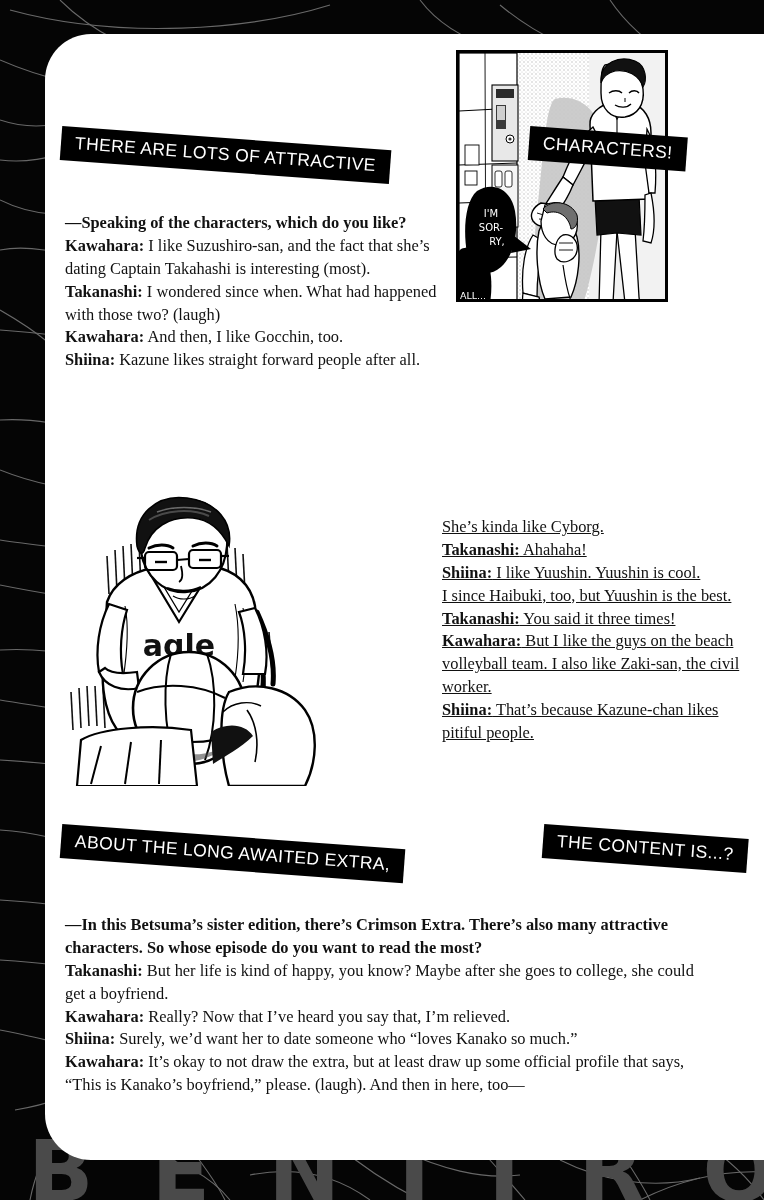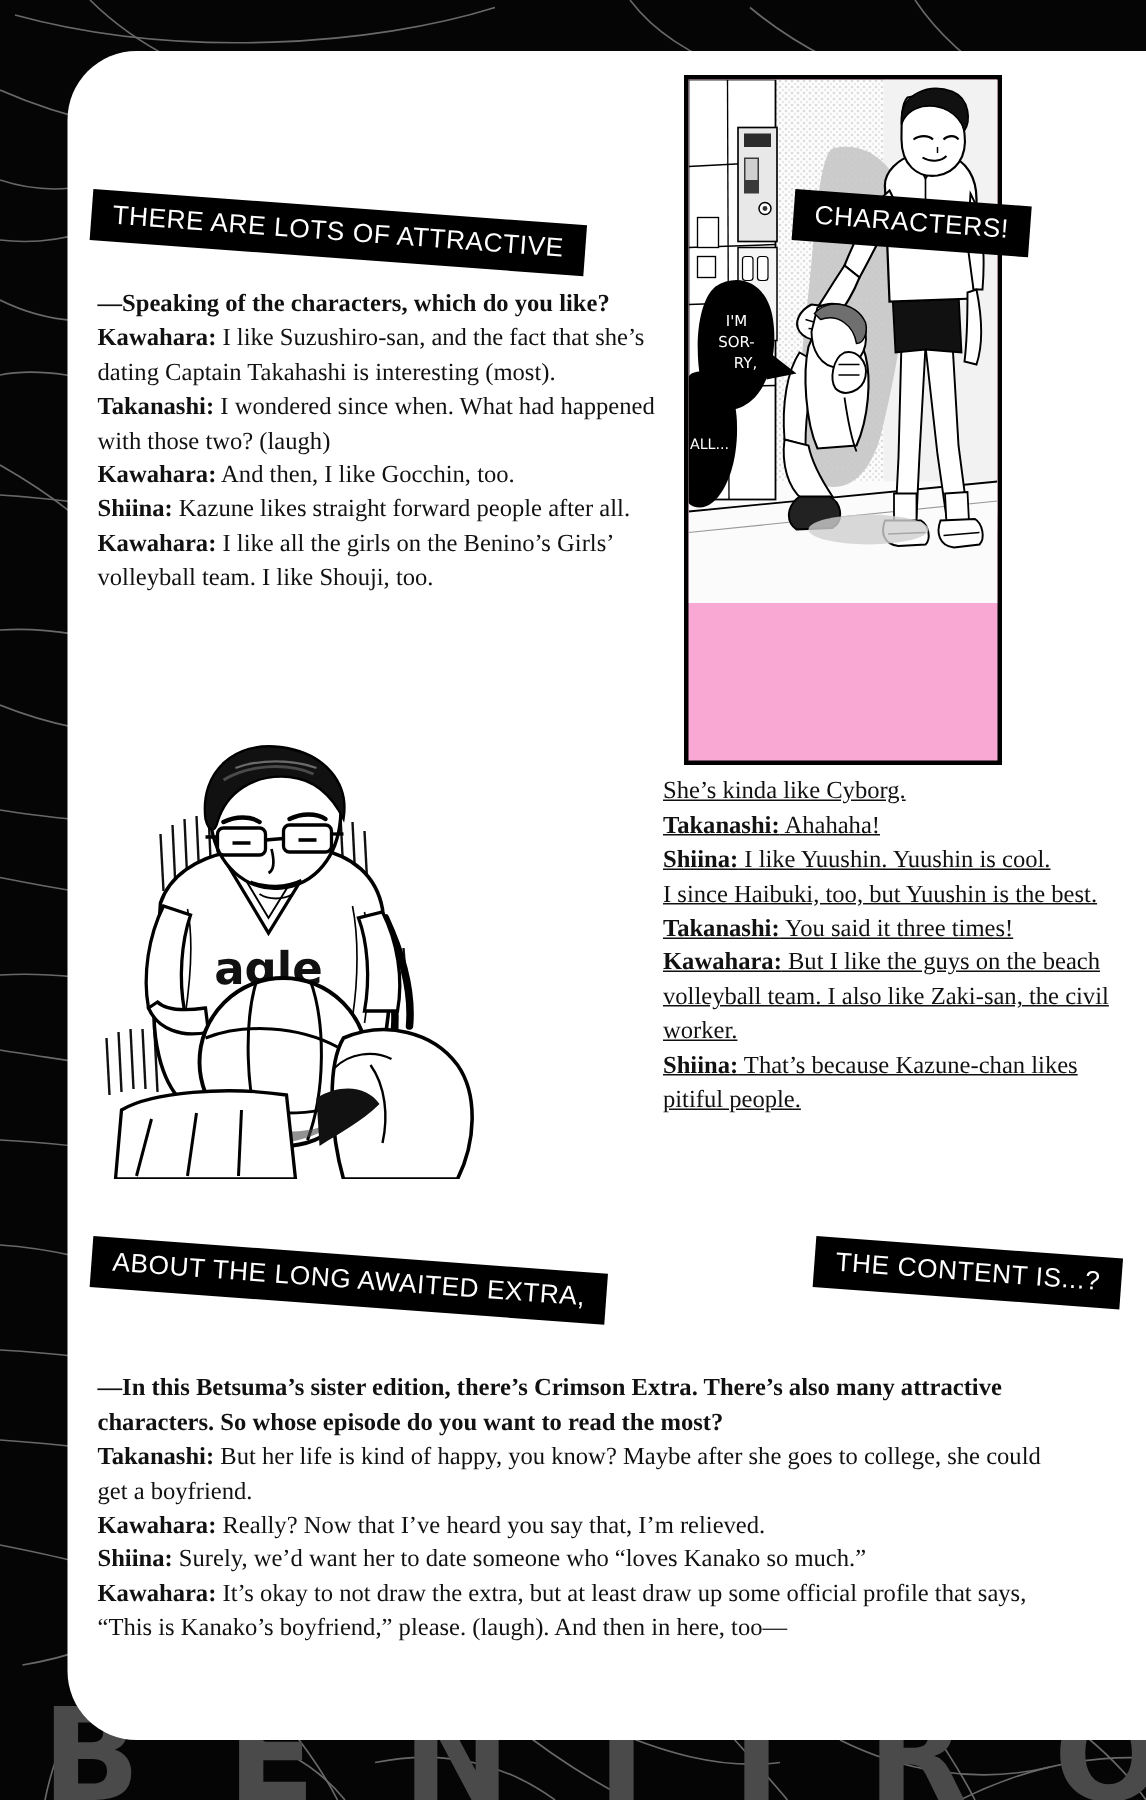--- a/index.html
+++ b/index.html
@@ -75,31 +75,31 @@
     position:absolute;
     font-family:"Liberation Serif", serif;
     font-size:16.4px;
     line-height:1.395;
     color:#111;
   }
   .textblock p { margin:0; }
   .textblock b, .textblock .spk { font-weight:bold; }
   .q { font-weight:bold; }
 
-  #text-top    { left:20px;  top:157px;  width:400px; }
+  #text-top    { left:20px;  top:178px;  width:400px; }
   #text-mid    { right:22px; top:482px;  width:300px;text-decoration:underline; }
   #text-bottom { left:20px;  top:880px;  width:652px; }
 
   
   #panel-photo {
     position:absolute;
     left:411px; top:16px;
-    width:212px; height:460px;
+    width:212px; height:252px;
     border:3px solid #000;
-    background:#f9a8d4;
+    background:#0ea5e9;
     overflow:hidden;
   }
   #illo-volley {
     position:absolute;
     left:16px; top:462px;
     width:280px; height:290px;
     overflow:hidden;
   }
   svg { display:block; }
 </style>
@@ -265,21 +265,20 @@
     <div class="banner line1">THERE ARE LOTS OF ATTRACTIVE</div>
     <div class="banner line2">CHARACTERS!</div>
   </div>
 
   <div class="textblock" id="text-top">
     <p class="q">—Speaking of the characters, which do you like?</p>
     <p><span class="spk">Kawahara:</span><span> I like Suzushiro-san, and the fact that she’s dating Captain Takahashi is interesting (most).</span></p>
     <p><span class="spk">Takanashi:</span><span> I wondered since when. What had happened with those two? (laugh)</span></p>
     <p><span class="spk">Kawahara:</span><span> And then, I like Gocchin, too.</span></p>
     <p><span class="spk">Shiina:</span><span> Kazune likes straight forward people after all.</span></p>
-    <p><span class="spk">Kawahara:</span><span> I like all the girls on the Benino’s Girls’ volleyball team. I like Shouji, too.</span></p>
   </div>
 
   <div id="illo-volley">
     <svg width="280" height="290" viewBox="0 0 280 290">
       <rect x="0" y="0" width="280" height="290" fill="#ffffff"></rect>
 
       <g stroke="#111" stroke-width="1.6" fill="none">
         <path d="M 46 60 L 48 98"></path>
             <path d="M 54 54 L 56 96"></path>
             <path d="M 62 50 L 64 94"></path>

